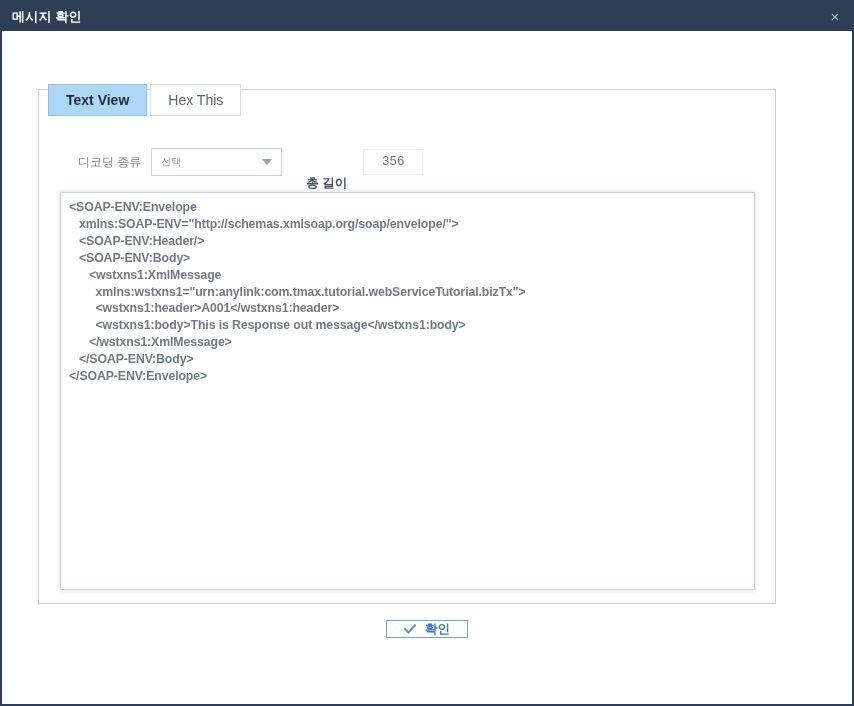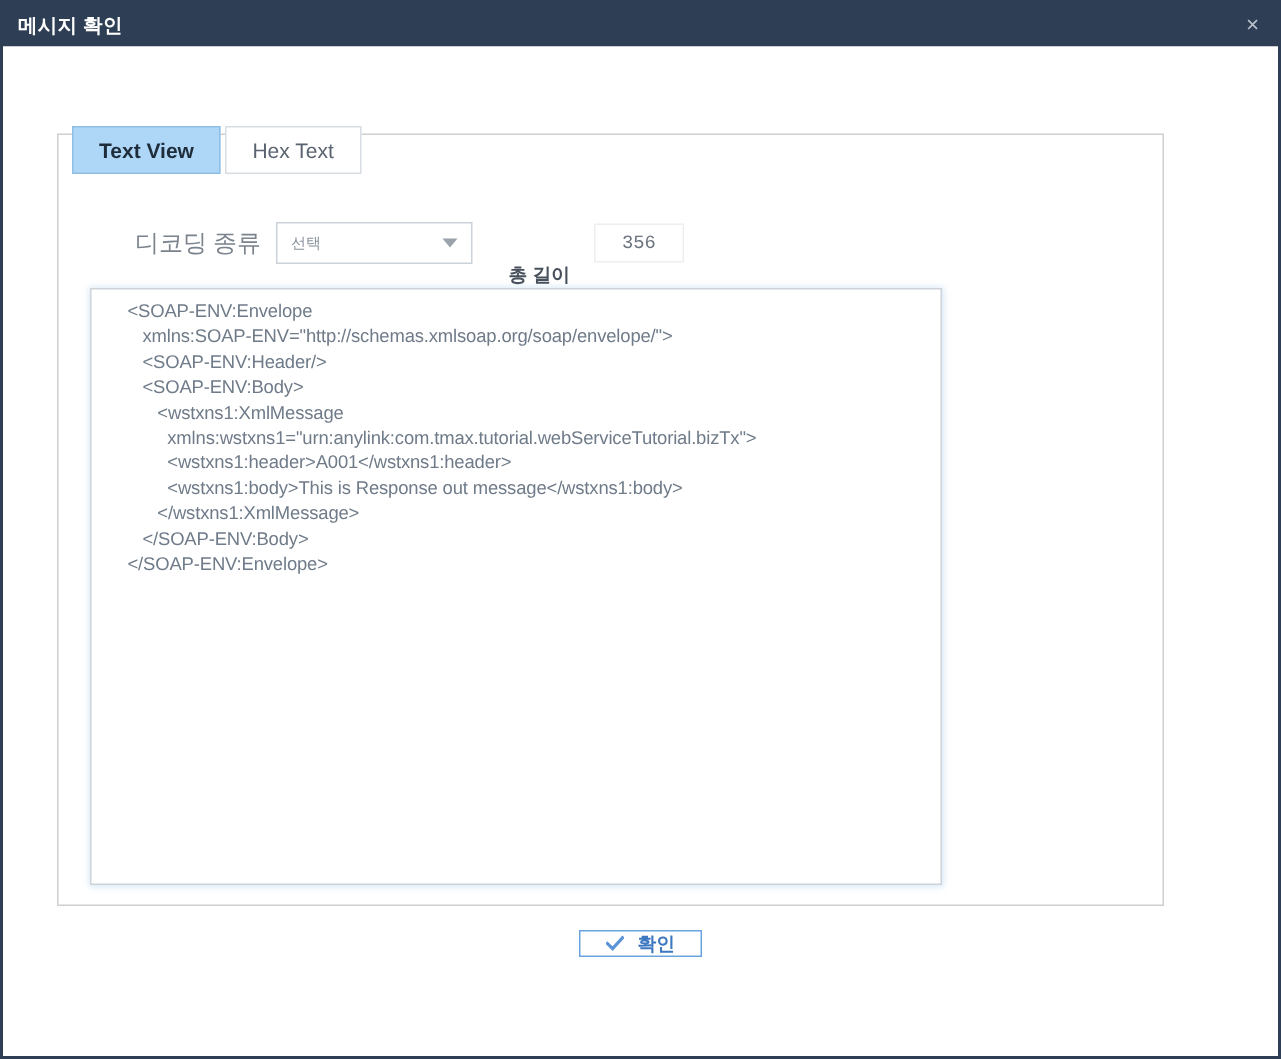--- a/index.html
+++ b/index.html
@@ -114,25 +114,24 @@
   .controls {
     position: absolute;
     left: 0;
     top: 57px;
     width: 100%;
     height: 30px;
     display: flex;
     align-items: center;
   }
   .lbl-decoding {
-    margin-left: 51px;
-    font-size: 16px;
+    margin-left: 39px;
+    font-size: 12px;
     color: #7b838d;
     white-space: nowrap;
-    font-family: Liberation Serif, serif;
   }
   .select-box {
     margin-left: 10px;
     width: 131px;
     height: 28px;
     box-sizing: border-box;
     border: 1px solid #cbd2d9;
     background: #ffffff;
     position: relative;
     display: flex;
@@ -176,28 +175,29 @@
     align-items: center;
     justify-content: center;
     font-family: Liberation Mono, monospace;
   }
 
   
   .textarea-wrap {
     position: absolute;
     left: 21px;
     top: 102px;
-    width: 568px;
+    width: 695px;
     height: 398px;
     box-sizing: border-box;
     border: 1px solid #cdd3d9;
     background: #ffffff;
     box-shadow: 0 0 4px 1px rgba(120,175,225,0.28);
     overflow: hidden;
-    padding: 6px 24px;
+    padding: 6px 8px;
+    font-weight: bold;
   }
   .xml-text {
     margin: 0;
     font-family: "Liberation Sans", sans-serif;
     font-size: 12.3px;
     line-height: 16.9px;
     color: #6f7b89;
     white-space: pre;
     letter-spacing: -0.1px;
   }
@@ -247,21 +247,21 @@
 
   <div class="dialog-body">
 
     <div class="panel">
 
       <div class="tabs">
         <div class="tab active">
           <span>Text View</span>
         </div>
         <div class="tab inactive">
-          <span>Hex Text</span>
+          <span>Hex This</span>
         </div>
       </div>
 
       <div class="controls">
         <span class="lbl-decoding">디코딩 종류</span>
 
         <div class="select-box">
           <span class="select-value">선택</span>
           <span class="select-arrow"></span>
         </div>

